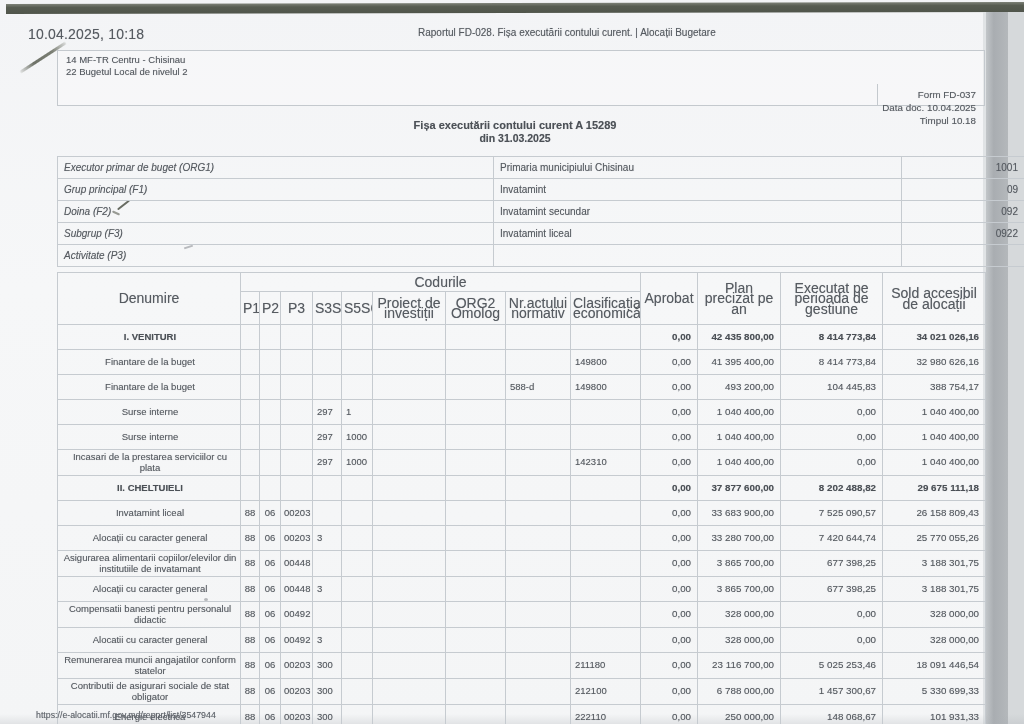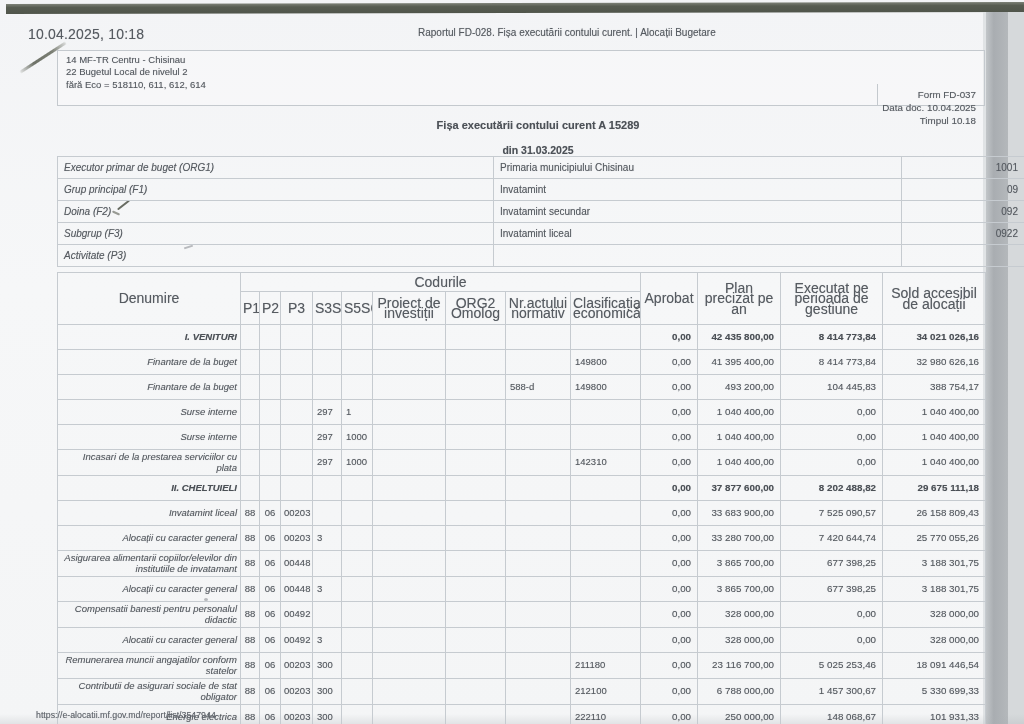--- a/index.html
+++ b/index.html
@@ -39,37 +39,37 @@
 
   .print-date{position:absolute;left:28px;top:26px;font-size:14px;letter-spacing:.2px;}
   .report-title{position:absolute;left:418px;top:27px;font-size:10px;white-space:nowrap;}
 
   .info-box{position:absolute;left:57px;top:50px;width:926px;height:54px;
     border:1px solid #c4c9ce;display:flex;background:rgba(255,255,255,.25);}
   .info-left{flex:1;padding:3px 8px;font-size:9.5px;line-height:12.3px;}
   .info-right{width:96px;border-left:1px solid #c4c9ce;padding:4px 8px 0 2px;
     font-size:9.8px;line-height:13px;text-align:right;margin-top:33px;}
 
-  .doc-title{position:absolute;left:75px;top:119px;width:926px;text-align:center;}
+  .doc-title{position:absolute;left:52px;top:119px;width:926px;text-align:center;}
   .doc-title .t1{font-size:11px;font-weight:bold;color:#4c5157;}
-  .doc-title .t2{font-size:10.5px;font-weight:bold;color:#4c5157;margin-top:13px;}
+  .doc-title .t2{font-size:10.5px;font-weight:bold;color:#4c5157;margin-top:1px;}
 
   table{border-collapse:collapse;table-layout:fixed;}
   td,th{border:1px solid #c6cbd0;font-weight:normal;overflow:hidden;}
 
   .org-table{position:absolute;left:57px;top:156px;width:928px;font-size:10px;}
   .org-table td{height:21px;padding:0 6px;}
   .org-table .org-label{width:423px;font-style:italic;}
   .org-table .org-value{width:395px;}
   .org-table .org-code{width:110px;text-align:right;padding-right:9px;}
 
   .main-table{position:absolute;left:57px;top:272px;width:928px;font-size:9.5px;}
   .main-table th{font-size:14px;line-height:10.5px;padding:1px 2px;text-align:center;color:#565b61;}
   .main-table td{padding:2px 3px;height:20px;line-height:10.5px;}
-  .main-table .col-denumire{text-align:right;padding-left:5px;font-style:italic;}
+  .main-table .col-denumire{text-align:center;padding-left:5px;}
   .main-table .col-p1,.main-table .col-p2,.main-table .col-p3{text-align:center;}
   .main-table .col-s3s4,.main-table .col-s5s6,.main-table .col-nract,.main-table .col-clasif{text-align:left;padding-left:4px;}
   .main-table .col-aprobat,.main-table .col-plan,.main-table .col-executat,.main-table .col-sold{
     text-align:right;padding-right:6px;font-size:9.8px;}
   .main-table tr.bold-row td{font-weight:bold;color:#4b5056;}
 
   .footer-url{position:absolute;left:36px;top:710px;font-size:8.8px;color:#5f646b;}
   .page-indicator{position:absolute;left:875px;top:708px;width:90px;text-align:right;
     font-size:9px;color:#74797f;margin-top:45px;}
 </style>
@@ -89,21 +89,20 @@
   <div class="smudge1"></div>
   <div class="smudge2"></div>
 
   <div class="print-date">10.04.2025, 10:18</div>
   <div class="report-title">Raportul FD-028. Fișa executării contului curent. | Alocații Bugetare</div>
 
   <div class="info-box">
     <div class="info-left">
       <div>14 MF-TR Centru - Chisinau</div>
       <div>22 Bugetul Local de nivelul 2</div>
-      <div>fără Eco = 518110, 611, 612, 614</div>
     </div>
     <div class="info-right">
       <div>Form FD-037</div>
       <div>Data doc. 10.04.2025</div>
       <div>Timpul 10.18</div>
     </div>
   </div>
 
   <div class="doc-title">
     <div class="t1">Fișa executării contului curent A 15289</div>

